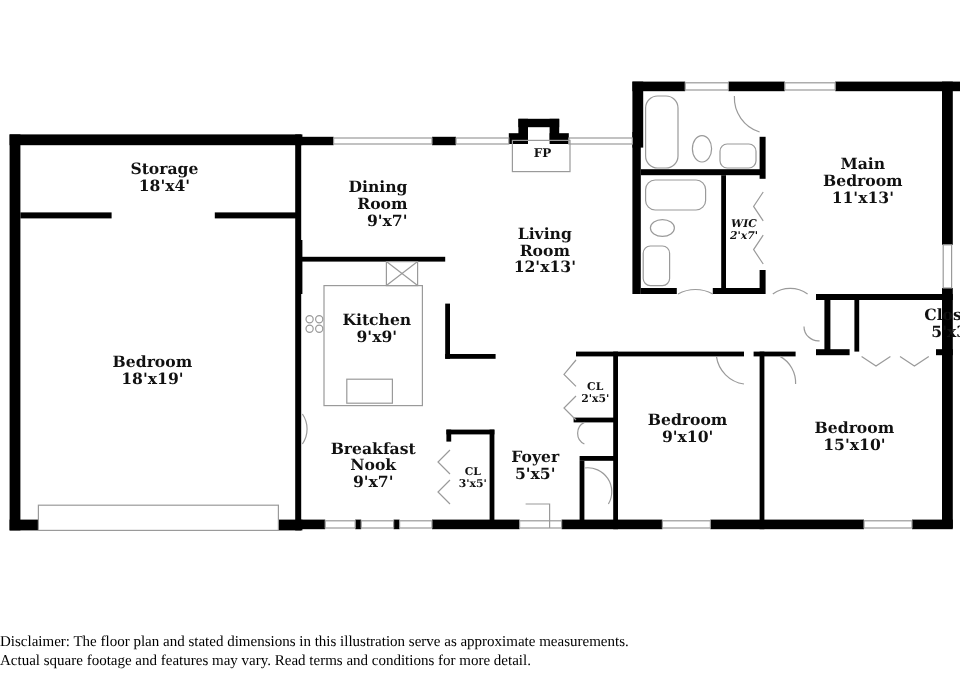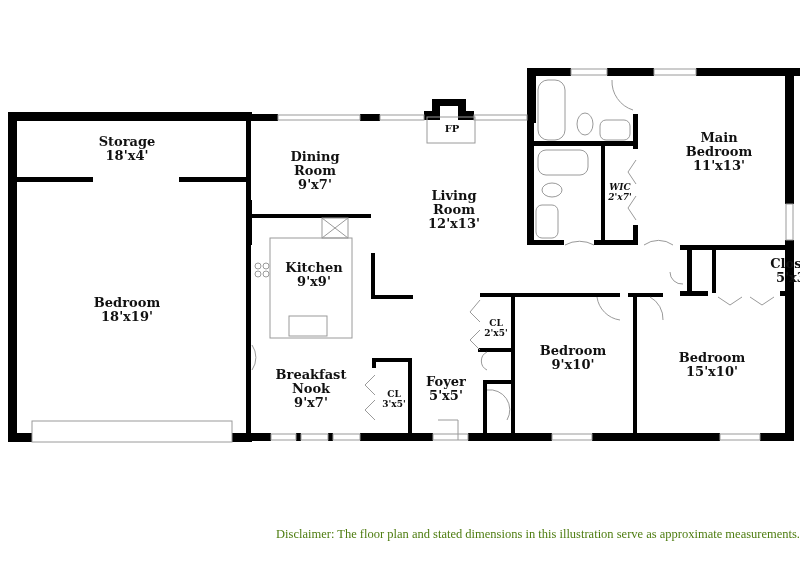--- a/index.html
+++ b/index.html
@@ -3,21 +3,21 @@
 <meta charset="utf-8">
 <style>
   html, body { margin: 0; padding: 0; background: #ffffff; }
   #canvas { position: relative; width: 800px; height: 582px; background: #ffffff; overflow: hidden; }
   svg.plan { position: absolute; left: 0; top: 0; }
   .lbl { position: absolute; transform: translate(-50%, 0); text-align: center; font-family: "DejaVu Serif", "Liberation Serif", serif; font-weight: bold; color: #111; white-space: nowrap; line-height: 1.08; }
   .lbl span { display: block; }
   .lg { font-size: 13px; }
   .sm { font-size: 9px; }
   .fp { font-size: 10px; }
-  .disclaimer { position: absolute; left: 0; width: 800px; top: 526px; text-align: right; font-family: "Liberation Serif", "DejaVu Serif", serif; font-size: 12.5px; color: #4d7c0f; line-height: 1.3; }
+  .disclaimer { position: absolute; left: 0; width: 800px; top: 526px; text-align: left; font-family: "Liberation Serif", "DejaVu Serif", serif; font-size: 12.5px; color: #000000; line-height: 1.3; }
   .disclaimer span { display: block; }
 </style>
 </head>
 <body>
 
 <div id="canvas">
   <svg class="plan" width="800" height="582" viewBox="0 0 800 582">
     <g fill="#000">
 
       <rect x="8" y="112" width="244" height="9"></rect>
@@ -129,29 +129,29 @@
       <path d="M438 420 L458 420 L458 440"></path>
       <path d="M487 390 A20 20 0 0 1 507 420"></path>
       <path d="M487 352 A10 10 0 0 0 487 370"></path>
       <path d="M375 375 L365 385 L375 395 M375 400 L365 410 L375 420"></path>
       <path d="M480 300 L470 312 L480 322 M480 330 L470 340 L480 350"></path>
       <path d="M636 160 L628 172 L636 184 M636 196 L628 208 L636 220"></path>
       <path d="M718 297 L730 305 L742 297 M750 297 L762 305 L774 297"></path>
     </g>
   </svg>
 
-  <div class="lbl lg" style="left:127px; top:135px;">
+  <div class="lbl lg" style="left:137px; top:135px;">
     <span>Storage</span>
       <span>18'x4'</span>
   </div>
   <div class="lbl lg" style="left:127px; top:296px;">
     <span>Bedroom</span>
       <span>18'x19'</span>
   </div>
-  <div class="lbl lg" style="left:315px; top:150px;">
+  <div class="lbl lg" style="left:315px; top:150px;text-align:right;">
     <span>Dining</span>
       <span>Room</span>
       <span>9'x7'</span>
   </div>
   <div class="lbl lg" style="left:454px; top:189px;">
     <span>Living</span>
       <span>Room</span>
       <span>12'x13'</span>
   </div>
   <div class="lbl lg" style="left:314px; top:261px;">
@@ -195,14 +195,15 @@
     <span>Main</span>
       <span>Bedroom</span>
       <span>11'x13'</span>
   </div>
   <div class="lbl fp" style="left:452px; top:124px;">
     <span>FP</span>
   </div>
 
   <div class="disclaimer">
     <span>Disclaimer: The floor plan and stated dimensions in this illustration serve as approximate measurements.</span>
+    <span>Actual square footage and features may vary. Read terms and conditions for more detail.</span>
   </div>
 </div>
 
 </body></html>

